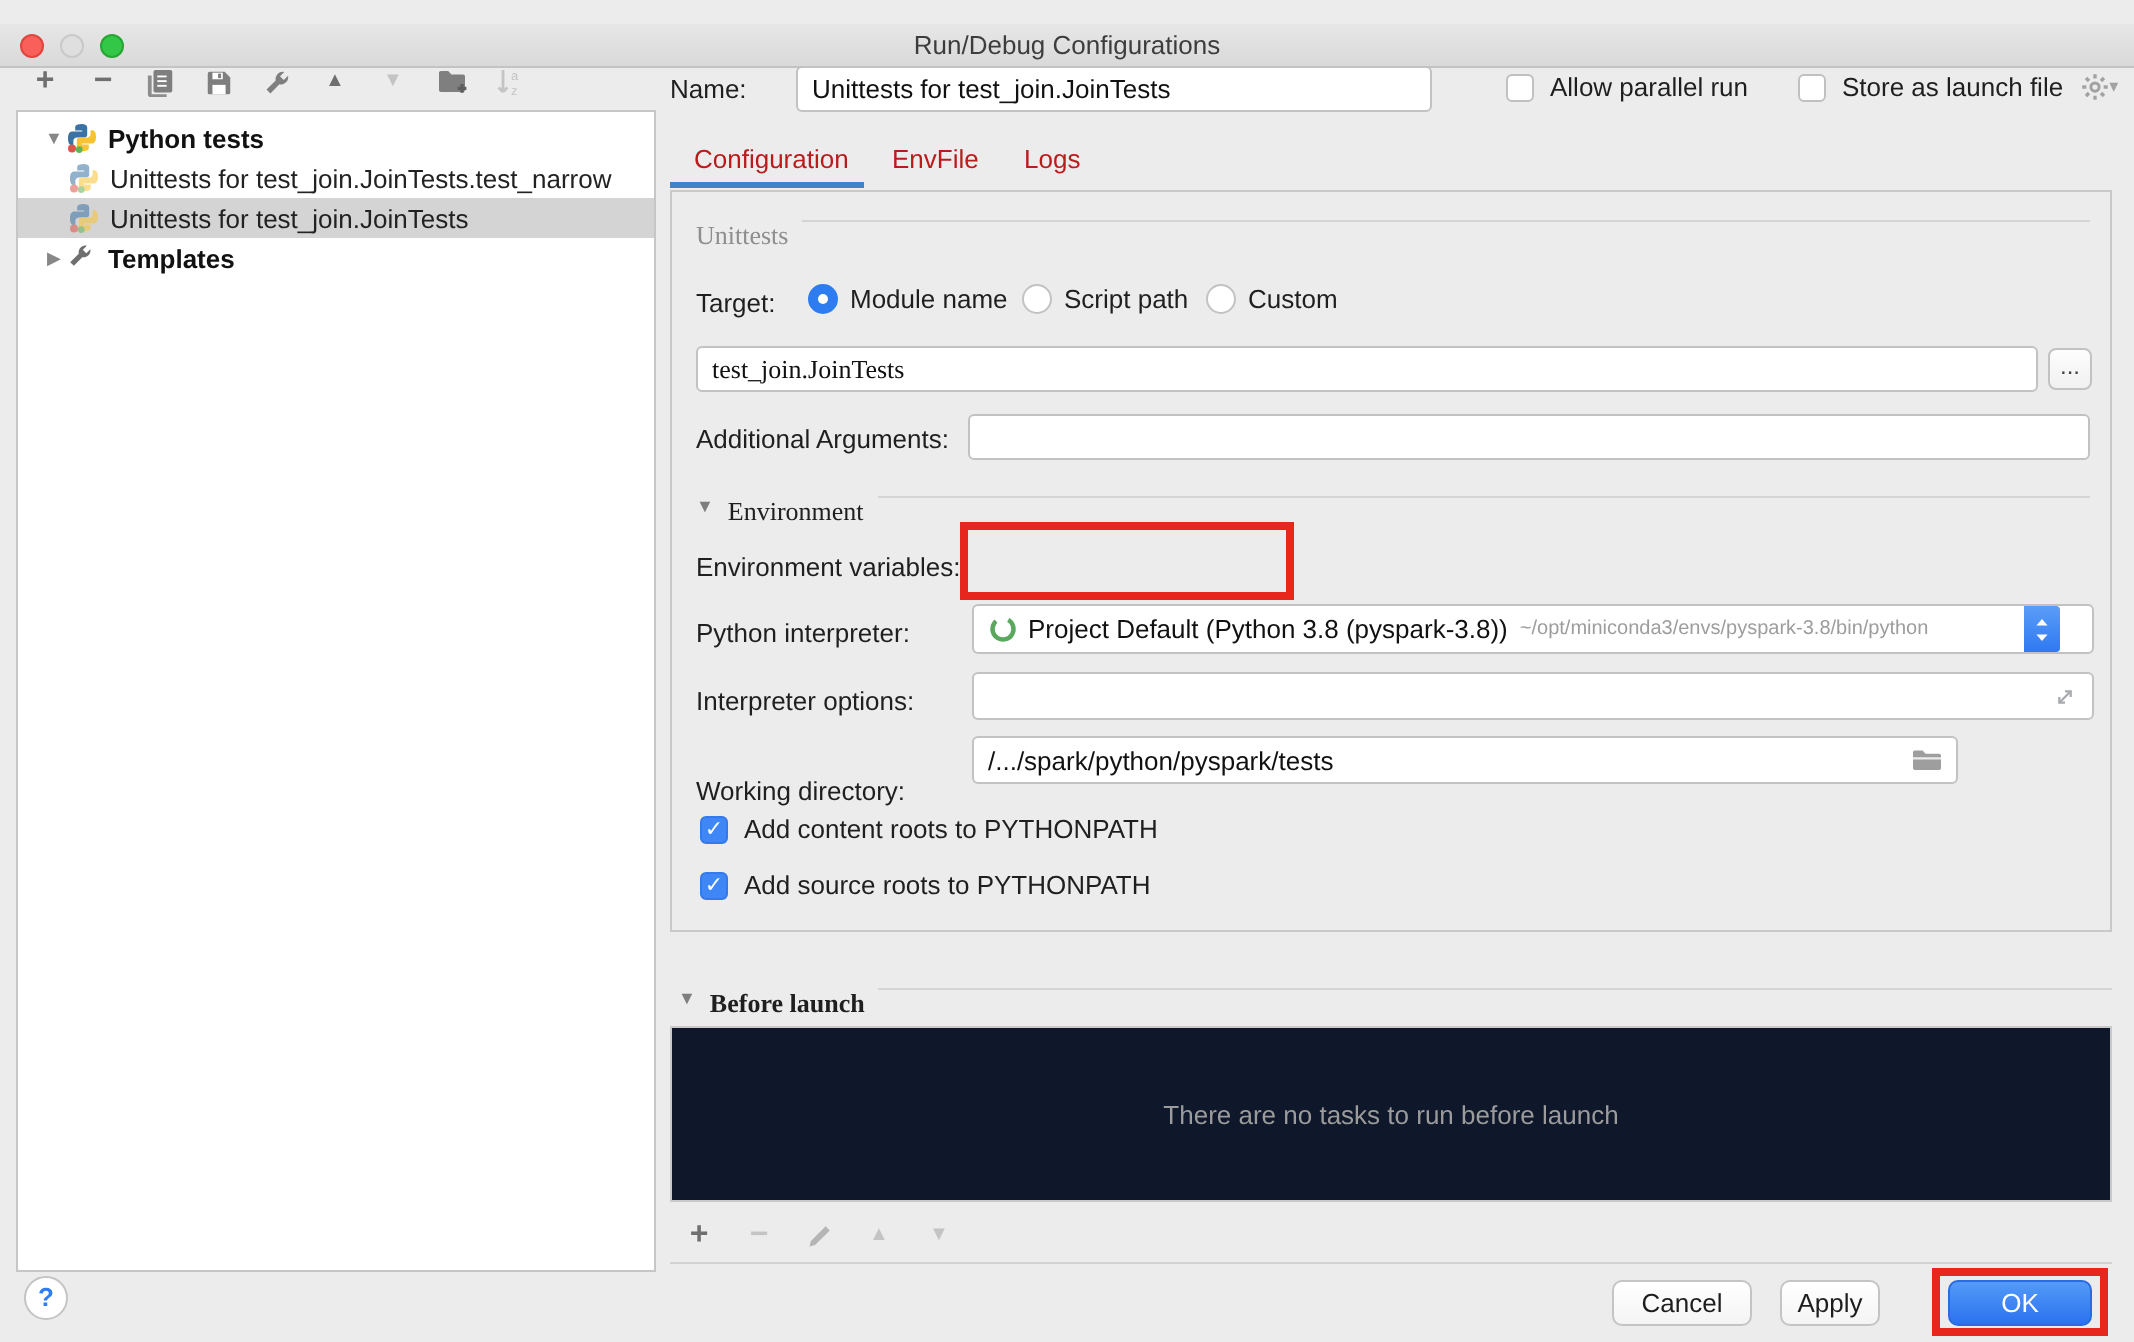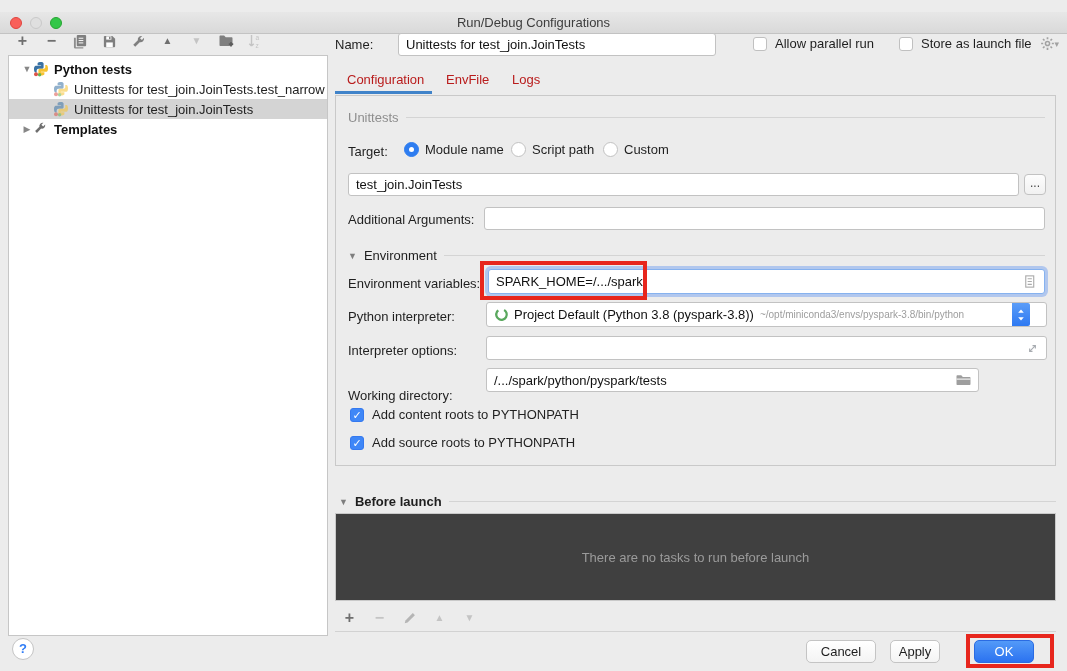--- a/index.html
+++ b/index.html
@@ -26,53 +26,53 @@
   
   .tree-panel { position:absolute; left:8px; top:55px; width:320px; height:581px; background:#ffffff; border:1px solid #c6c6c6; overflow:hidden; padding-top:3px; }
   .tree-row { height:20px; display:flex; align-items:center; white-space:nowrap; overflow:hidden; }
   .tree-row.selected { background:#d4d4d4; }
   .twisty { width:12px; font-size:9px; color:#878787; text-align:center; flex:0 0 12px; }
   .tree-icon { width:16px; height:16px; flex:0 0 16px; margin-right:5px; }
   .tree-icon.faded { opacity:.55; }
   .tree-label { font-size:13px; color:#222; }
   .tree-label.bold { font-weight:bold; color:#111; }
   .ind1 { padding-left:12px; }
-  .ind2 { padding-left:44px; }
+  .ind2 { padding-left:25px; }
 
   
   .abs { position:absolute; }
   .lbl { font-size:13px; color:#1f1f1f; white-space:nowrap; }
   .field { background:#fff; border:1px solid #c2c2c2; border-radius:3px; display:flex; align-items:center; padding:0 7px; font-size:13px; color:#111; white-space:nowrap; overflow:hidden; }
   .checkbox { width:14px; height:14px; background:#fff; border:1px solid #c0c0c0; border-radius:3px; flex:0 0 14px; }
   .checkbox.checked { background:#3f87f7; border-color:#3579ef; color:#fff; font-size:11px; line-height:13px; text-align:center; }
   .cbrow { display:flex; align-items:center; gap:8px; }
 
   
   .tab { position:absolute; top:72px; font-size:13px; color:#b91c1c; }
   .tab-underline { position:absolute; left:335px; top:91px; width:97px; height:3px; background:#4083c9; }
 
   
   .config-panel { position:absolute; left:335px; top:95px; width:721px; height:371px; border:1px solid #c9c9c9; background:#ececec; }
-  .section-hdr { display:flex; align-items:center; gap:7px; }
+  .section-hdr { display:flex; align-items:flex-start; gap:7px;font-family:Liberation Serif, serif; }
   .section-line { flex:1; height:1px; background:#d4d4d4; }
   .section-title { color:#8e8e8e; }
   .section-title.dark { color:#1f1f1f; }
   .arrow9 { font-size:9px; color:#7e7e7e; }
   .radio { width:15px; height:15px; border-radius:50%; background:#fff; border:1px solid #c2c2c2; flex:0 0 15px; }
   .radio.on { background:#2e7df0; border-color:#2e7df0; position:relative; }
   .radio.on::after { content:""; position:absolute; width:5px; height:5px; background:#fff; border-radius:50%; top:4px; left:4px; }
   .radiorow { display:flex; align-items:center; gap:6px; }
   .focusring { border:1px solid #86b2ef; box-shadow:0 0 0 3px rgba(130,170,240,.55); }
   .hintpath { color:#9d9d9d; font-size:10px; margin-left:6px; overflow:hidden; text-overflow:ellipsis; }
   .spinner { margin-left:auto; width:18px; align-self:stretch; background:linear-gradient(#5b9df8,#2e79f2); border-radius:0 2px 2px 0; display:flex; align-items:center; justify-content:center; }
   .field-icon-right { margin-left:auto; display:flex; align-items:center; }
   .browse-btn { background:linear-gradient(#fdfdfd,#f1f1f1); border:1px solid #c2c2c2; border-radius:4px; text-align:center; font-size:12px; line-height:17px; color:#444; }
 
   
-  .bl-box { position:absolute; left:335px; top:513px; width:721px; height:88px; background:#404040; border:1px solid #c9c9c9; display:flex; align-items:center; justify-content:center; }
+  .bl-box { position:absolute; left:335px; top:513px; width:721px; height:88px; background:#0f172a; border:1px solid #c9c9c9; display:flex; align-items:center; justify-content:center; }
   .bl-empty { color:#9b9b9b; font-size:13px; }
   .bl-toolbar { position:absolute; left:341px; top:609px; display:flex; align-items:center; gap:13px; }
   .bottom-line { position:absolute; left:335px; top:631px; width:721px; height:1px; background:#d2d2d2; }
 
   
   .btn { position:absolute; top:640px; height:23px; border-radius:5px; border:1px solid #c4c4c4; background:linear-gradient(#ffffff,#f4f4f4); font-size:13px; text-align:center; line-height:21px; color:#1d1d1d; }
   .btn.primary { background:linear-gradient(#539af8,#2b72f0); border-color:#2a6be2; color:#fff; }
   .help-btn { position:absolute; left:12px; top:638px; width:22px; height:22px; border-radius:50%; background:#fff; border:1px solid #c4c4c4; color:#2f7cf6; font-size:13px; font-weight:bold; text-align:center; line-height:20px; }
 
   
@@ -221,42 +221,33 @@
     </div>
     <div class="abs radiorow" style="left:175px; top:46px;">
       <span class="radio"></span>
       <span class="lbl">Script path</span>
     </div>
     <div class="abs radiorow" style="left:267px; top:46px;">
       <span class="radio"></span>
       <span class="lbl">Custom</span>
     </div>
 
-    <div class="abs field" style="left:12px; top:77px; width:671px; height:23px;">test_join.JoinTests</div>
+    <div class="abs field" style="left:12px; top:77px; width:671px; height:23px;font-family:Liberation Serif, serif;">test_join.JoinTests</div>
     <div class="abs browse-btn" style="left:688px; top:78px; width:22px; height:21px;">...</div>
 
     <div class="abs lbl" style="left:12px; top:116px;">Additional Arguments:</div>
     <div class="abs field" style="left:148px; top:111px; width:561px; height:23px;"></div>
 
     <div class="abs section-hdr" style="left:12px; top:152px; width:697px;">
       <span class="arrow9">▼</span>
       <span class="section-title dark">Environment</span>
       <span class="section-line"></span>
     </div>
 
     <div class="abs lbl" style="left:12px; top:180px;">Environment variables:</div>
-    <div class="abs field focusring" style="left:152px; top:173px; width:557px; height:25px;">
-      <span>SPARK_HOME=/.../spark</span>
-      <span class="field-icon-right">
-        <svg width="15" height="15" viewBox="0 0 16 16">
-            <rect x="4" y="2" width="8.5" height="12" fill="#fff" stroke="#ababab" stroke-width="1.2"></rect>
-            <path d="M6 5h4.5M6 8h4.5M6 11h4.5" stroke="#ababab" stroke-width="1.2"></path>
-          </svg>
-      </span>
-    </div>
 
     <div class="abs lbl" style="left:12px; top:213px;">Python interpreter:</div>
     <div class="abs field" style="left:150px; top:206px; width:561px; height:25px; padding-right:16px;">
       <span style="display:flex; align-items:center; margin-right:5px;">
         <svg width="15" height="15" viewBox="0 0 16 16">
             <circle cx="8" cy="8" r="5.6" fill="none" stroke="#5aa85e" stroke-width="2.4" stroke-dasharray="28 7" transform="rotate(-60 8 8)"></circle>
           </svg>
       </span>
       <span>Project Default (Python 3.8 (pyspark-3.8))</span>
       <span class="hintpath">~/opt/miniconda3/envs/pyspark-3.8/bin/python</span>
@@ -320,18 +311,18 @@
         </svg>
     </div>
     <div class="ticon glyph small disabled">▲</div>
     <div class="ticon glyph small disabled">▼</div>
   </div>
   <div class="bottom-line"></div>
 
   <div class="help-btn">?</div>
   <div class="btn" style="left:806px; width:70px;">Cancel</div>
   <div class="btn" style="left:890px; width:50px;">Apply</div>
-  <div class="btn primary" style="left:974px; width:60px;">OK</div>
+  <div class="btn primary" style="left:974px; width:72px;">OK</div>
 
   <div class="annotation" style="left:480px; top:261px; width:167px; height:39px;"></div>
   <div class="annotation" style="left:966px; top:634px; width:88px; height:34px;"></div>
 
 </div>
 
 </body></html>

